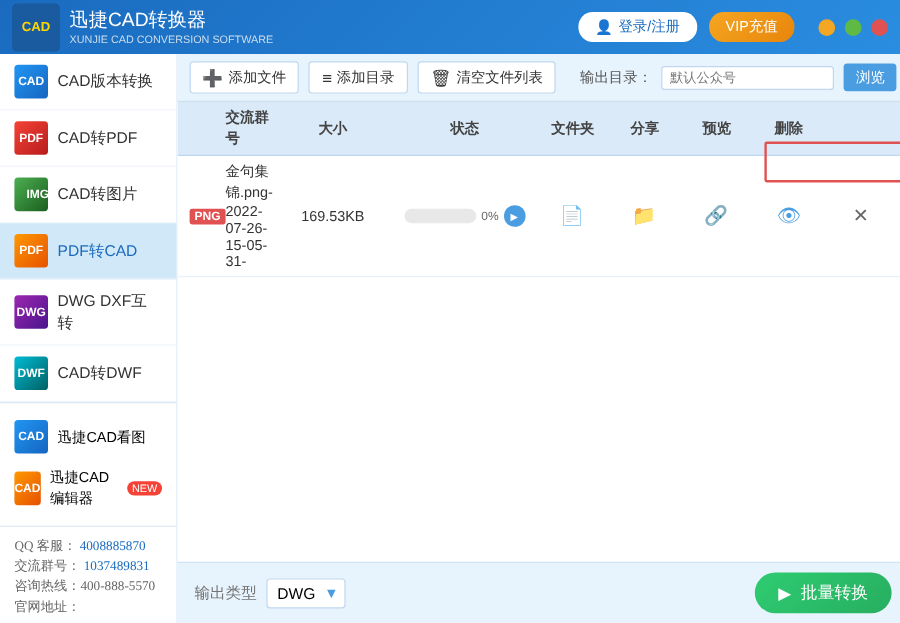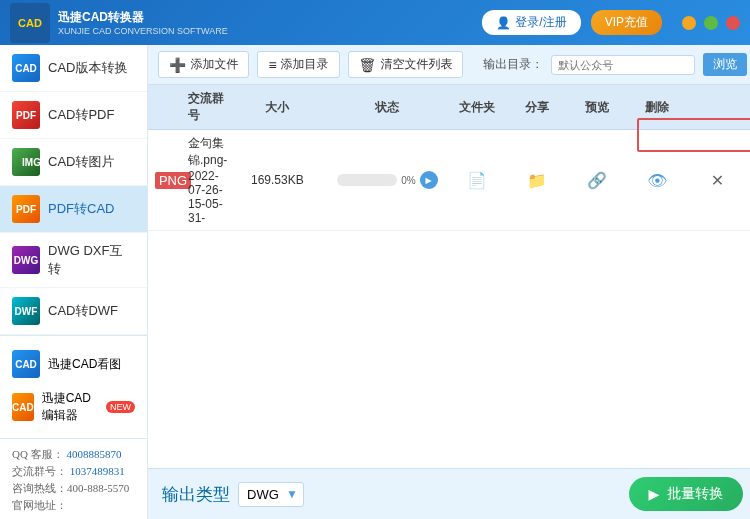--- a/index.html
+++ b/index.html
@@ -16,21 +16,21 @@
     }
     .title-logo {
       width: 40px; height: 40px;
       background: #1a5a9e;
       border-radius: 4px;
       display: flex; align-items: center; justify-content: center;
       font-weight: bold; font-size: 11px; color: #ffd700;
       margin-right: 8px;
     }
     .title-text {
-      font-size: 12px; font-weight: bold; color: white; flex: 1;
+      font-size: 16px; font-weight: normal; color: white; flex: 1;
     }
     .title-subtitle { font-size: 9px; color: #cde; display: block; }
     .title-controls {
       display: flex; align-items: center; gap: 10px;
     }
     .btn-login {
       background: white; color: #1a6bbf; border: none; border-radius: 12px;
       padding: 4px 14px; font-size: 12px; cursor: pointer; display: flex; align-items: center; gap: 4px;
     }
     .btn-vip {
@@ -130,21 +130,21 @@
     .table-header div, .table-row div { display: flex; align-items: center; justify-content: center; }
     .table-header div:nth-child(2) { justify-content: flex-start; }
     .table-row {
       display: grid;
       grid-template-columns: 30px 1fr 100px 120px 60px 60px 60px 60px 60px;
       padding: 5px 10px; border-bottom: 1px solid #e8f0f8;
       background: white; font-size: 12px; color: #333;
     }
     .file-icon-cell { display: flex; align-items: center; justify-content: center; }
     .file-type-badge {
-      background: #e05252; color: white; font-size: 13px; font-weight: normal;
+      background: #e05252; color: white; font-size: 10px; font-weight: bold;
       padding: 1px 4px; border-radius: 2px;
     }
     .progress-cell { display: flex; align-items: center; gap: 4px; }
     .progress-bar-bg { width: 60px; height: 12px; background: #e8e8e8; border-radius: 6px; overflow: hidden; }
     .progress-bar-fill { height: 100%; background: #4CAF50; border-radius: 6px; }
     .progress-text { font-size: 10px; color: #666; }
     .play-btn {
       width: 18px; height: 18px; background: #4a9de0; border: none;
       border-radius: 50%; cursor: pointer; display: flex; align-items: center; justify-content: center;
       color: white; font-size: 8px;
@@ -162,21 +162,21 @@
       border: 2px solid #e05252;
       border-radius: 2px;
       pointer-events: none;
     }
 
     
     .bottom-bar {
       background: #e8f4fd; border-top: 1px solid #cde0f0;
       padding: 8px 14px; display: flex; align-items: center; justify-content: space-between;
     }
-    .output-type-label { font-size: 17px; color: #0369a1; }
+    .output-type-label { font-size: 13px; color: #737373; }
     .output-type-select {
       padding: 4px 24px 4px 8px; border: 1px solid #c0d8ef;
       border-radius: 3px; font-size: 13px; background: white; cursor: pointer;
       appearance: none; -webkit-appearance: none;
     }
     .select-wrapper { position: relative; display: inline-block; }
     .select-arrow {
       position: absolute; right: 6px; top: 50%; transform: translateY(-50%);
       pointer-events: none; color: #4a9de0; font-size: 12px;
     }

